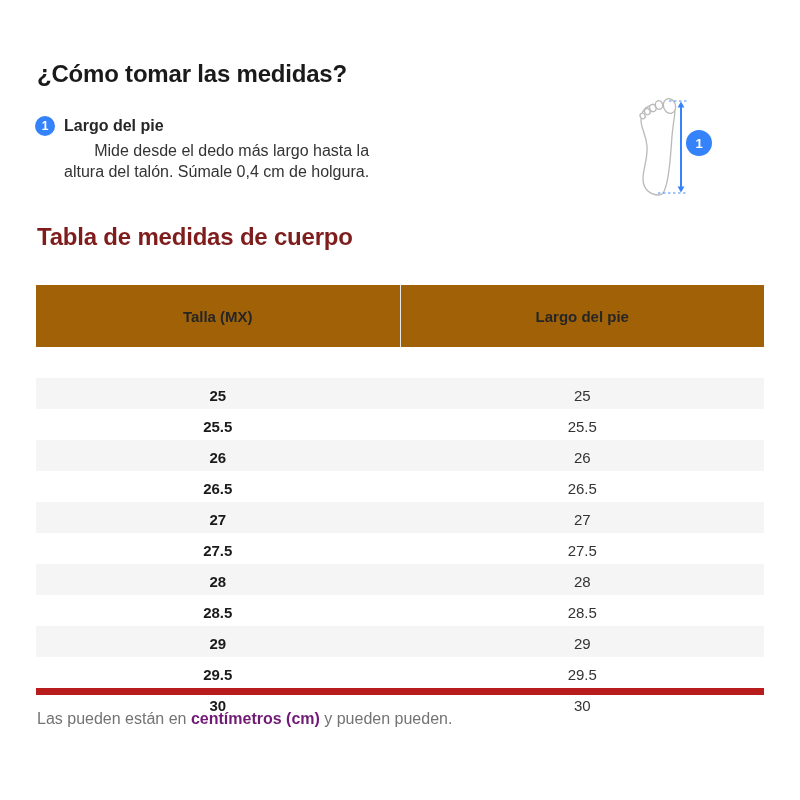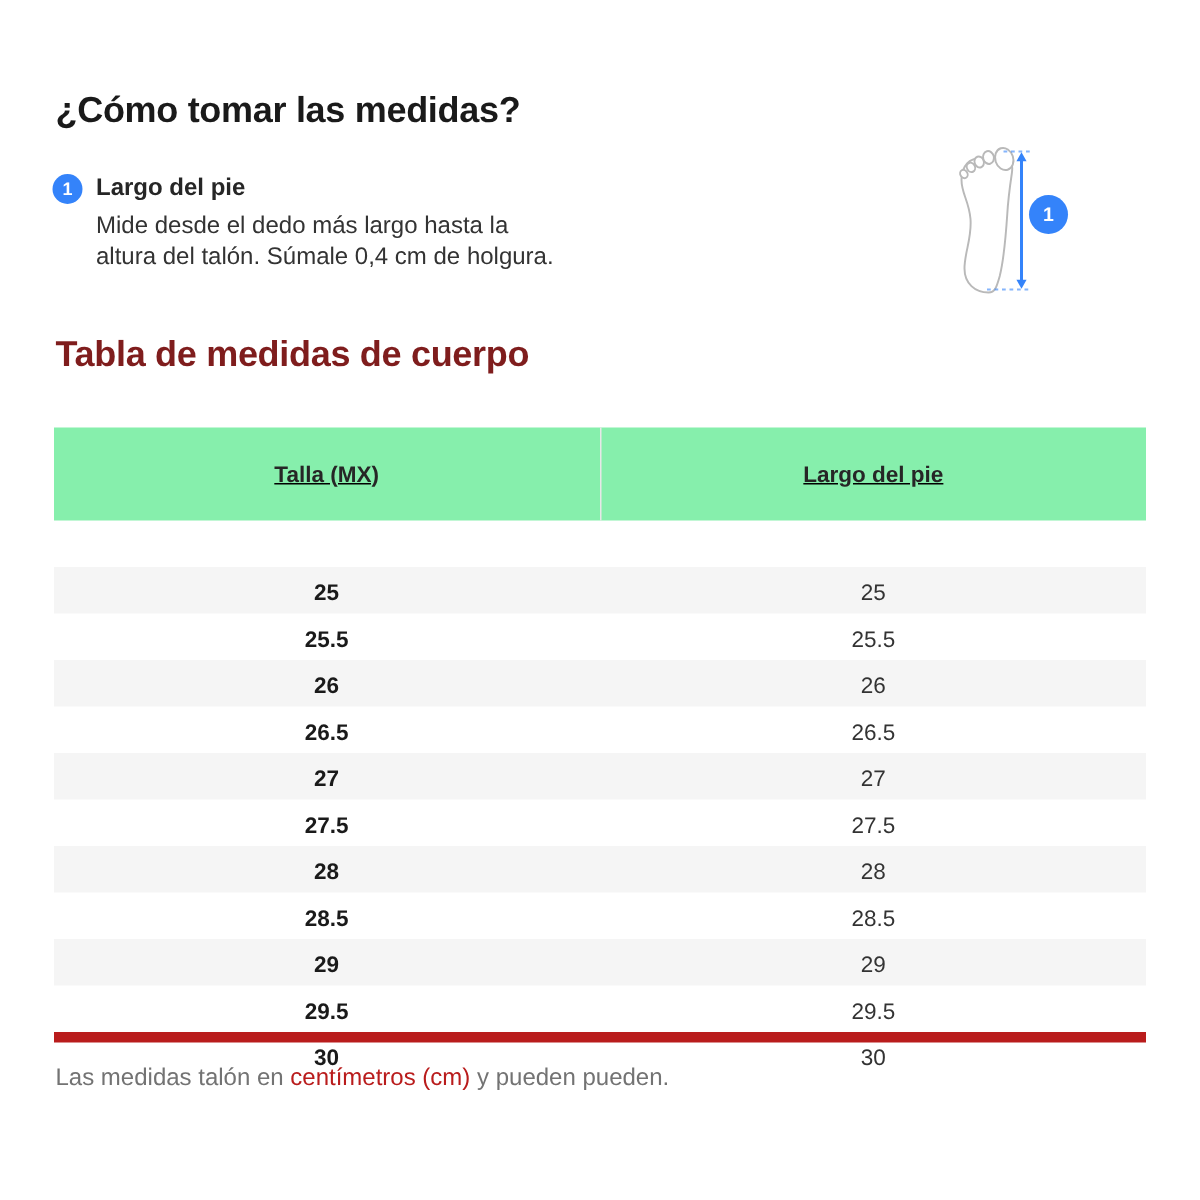--- a/index.html
+++ b/index.html
@@ -17,47 +17,47 @@
 
   .measure-item{position:absolute;left:35px;top:115px;display:flex;align-items:flex-start;}
   .step-badge{
     width:20px;height:20px;border-radius:50%;background:#3483fa;color:#ffffff;
     font-size:12px;font-weight:bold;display:flex;align-items:center;justify-content:center;
     flex:0 0 20px;margin-top:1px;
   }
   .measure-text{margin-left:9px;}
   .measure-title{font-size:16px;font-weight:bold;color:#262626;line-height:21px;}
   .measure-desc{margin-top:4px;font-size:16px;color:#333333;line-height:21px;}
-  .measure-desc span{display:block;}
+  .measure-desc span{display:block;text-align:right;}
 
   .foot-diagram{position:absolute;left:625px;top:88px;width:110px;height:115px;}
 
   .h2{
     position:absolute;left:37px;top:223px;margin:0;
     font-size:24px;font-weight:bold;color:#7f1d1d;letter-spacing:-0.2px;
   }
 
   .size-table{position:absolute;left:36px;top:285px;width:728px;}
-  .thead{display:flex;height:62px;background:#86efac;text-decoration:underline;}
+  .thead{display:flex;height:62px;background:#a16207;}
   .th{
     flex:1;display:flex;align-items:center;justify-content:center;
     font-size:15px;font-weight:bold;color:#262626;
   }
   .th:first-child{border-right:1px solid #e7e7e7;}
   .tr{display:flex;height:31px;}
   .tr:nth-child(even){background:#f5f5f5;}
   .tr:last-child{border-bottom:7px solid #b91c1c;}
   .td{
     flex:1;display:flex;align-items:center;justify-content:center;
     font-size:15px;color:#333333;margin-top:48px;
   }
   .td-bold{font-weight:bold;color:#1a1a1a;border-right:1px solid #efefef;}
 
   .footnote{position:absolute;left:37px;top:708px;margin:0;font-size:16px;color:#737373;line-height:22px;}
-  .footnote b{font-weight:normal;color:#b91c1c;}
+  .footnote b{font-weight:bold;color:#701a75;}
 </style>
 </head>
 <body>
 
 <div class="page">
 
   <h1 class="h1">¿Cómo tomar las medidas?</h1>
 
   <div class="measure-item">
     <span class="step-badge">1</span>
@@ -140,15 +140,15 @@
           <div class="td td-bold">29.5</div>
           <div class="td">29.5</div>
         </div>
         <div class="tr">
           <div class="td td-bold">30</div>
           <div class="td">30</div>
         </div>
       </div>
   </div>
 
-  <p class="footnote"><span>Las medidas talón en </span><b>centímetros (cm)</b><span> y pueden pueden.</span></p>
+  <p class="footnote"><span>Las pueden están en </span><b>centímetros (cm)</b><span> y pueden pueden.</span></p>
 
 </div>
 
 </body></html>

